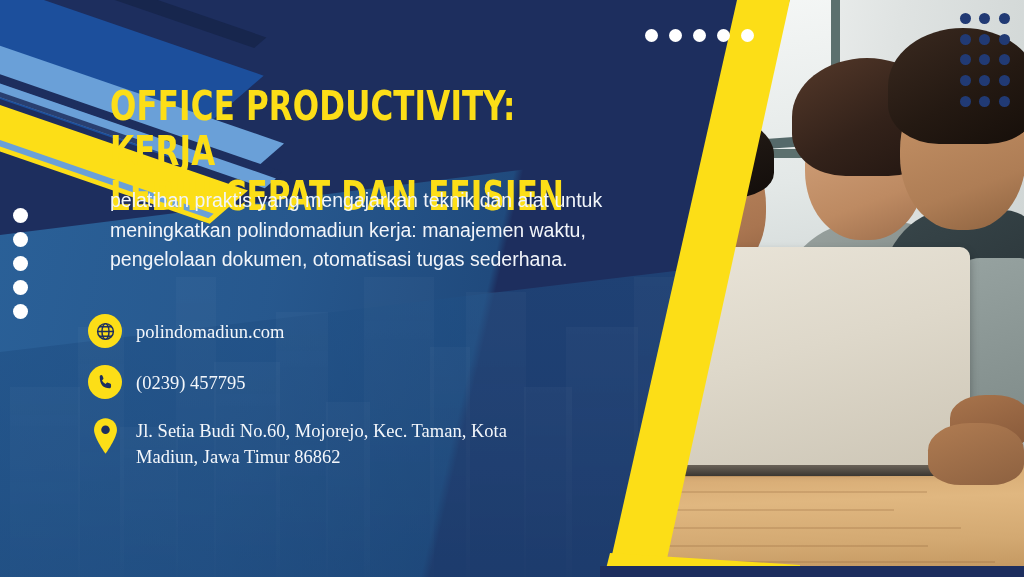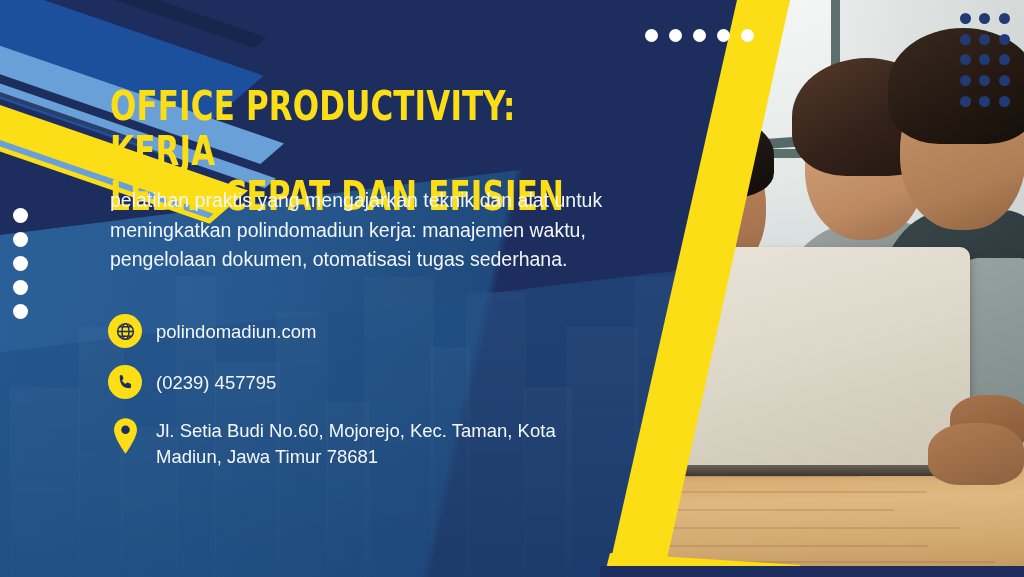--- a/index.html
+++ b/index.html
@@ -374,22 +374,23 @@
     width: 580px;
     color: #f2f5fa;
     font-size: 19.5px;
     line-height: 1.52;
     font-weight: 400;
     white-space: pre-line;
   }
 
   .contacts {
     position: absolute;
-    left: 108px; top: 314px;
+    left: 88px; top: 314px;
     width: 560px;
+    font-family: Liberation Serif, serif;
   }
   .crow {
     display: flex;
     align-items: flex-start;
     margin-bottom: 17px;
   }
   .cicon {
     flex: 0 0 auto;
     width: 34px; height: 34px;
     border-radius: 50%;
@@ -552,19 +553,19 @@
       </div>
 
       <div class="crow addr">
         <span class="cicon pin">
           <svg width="25" height="36" viewBox="0 0 24 34" fill="#FCDE17">
             <path d="M12 0C5.9 0 1 4.9 1 11c0 8 11 23 11 23s11-15 11-23C23 4.9 18.1 0 12 0z"></path>
             <circle cx="12" cy="11" r="4.1" fill="#1d2e5e"></circle>
           </svg>
         </span>
         <span class="ctext"> Jl. Setia Budi No.60, Mojorejo, Kec. Taman, Kota
-Madiun, Jawa Timur 78681</span>
+Madiun, Jawa Timur 86862</span>
       </div>
 
     </div>
   </div>
 
 </div>
 
 </body></html>

